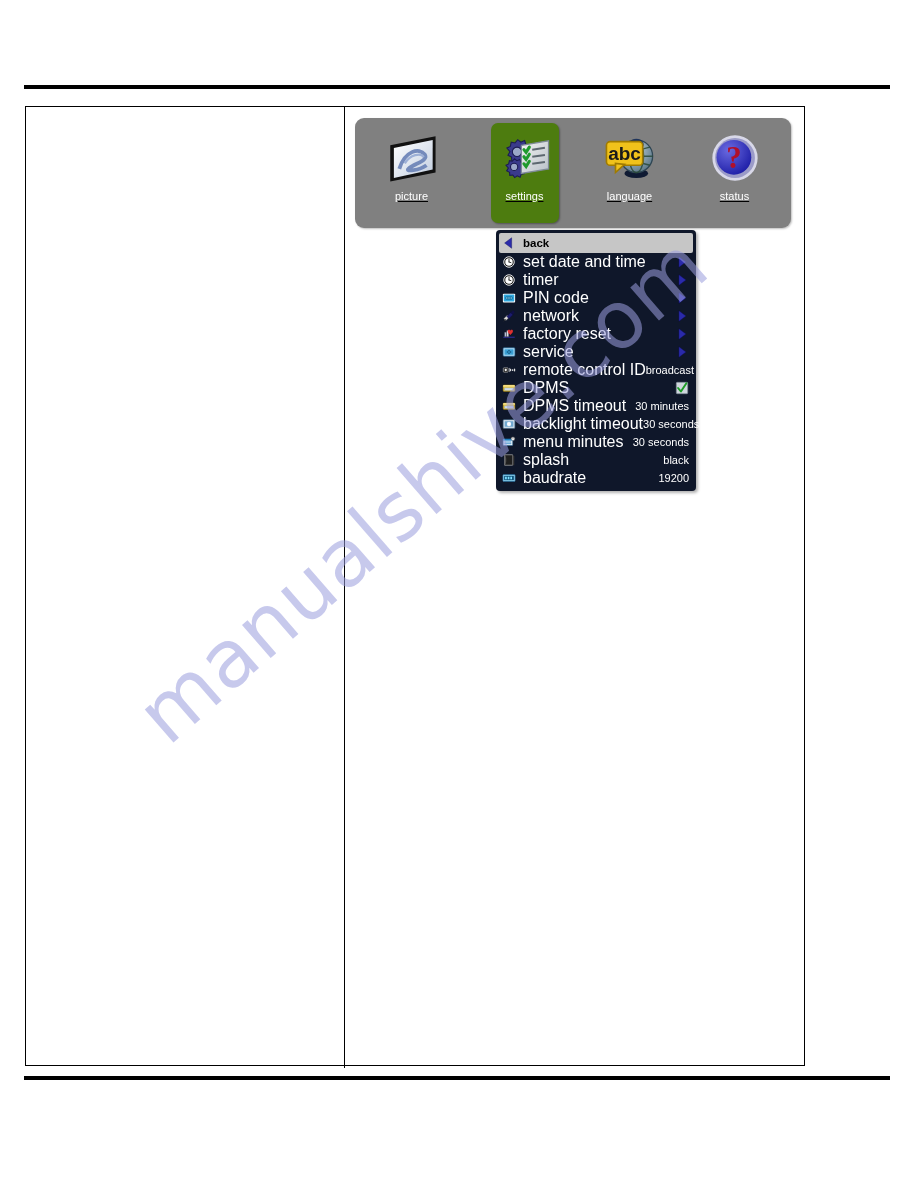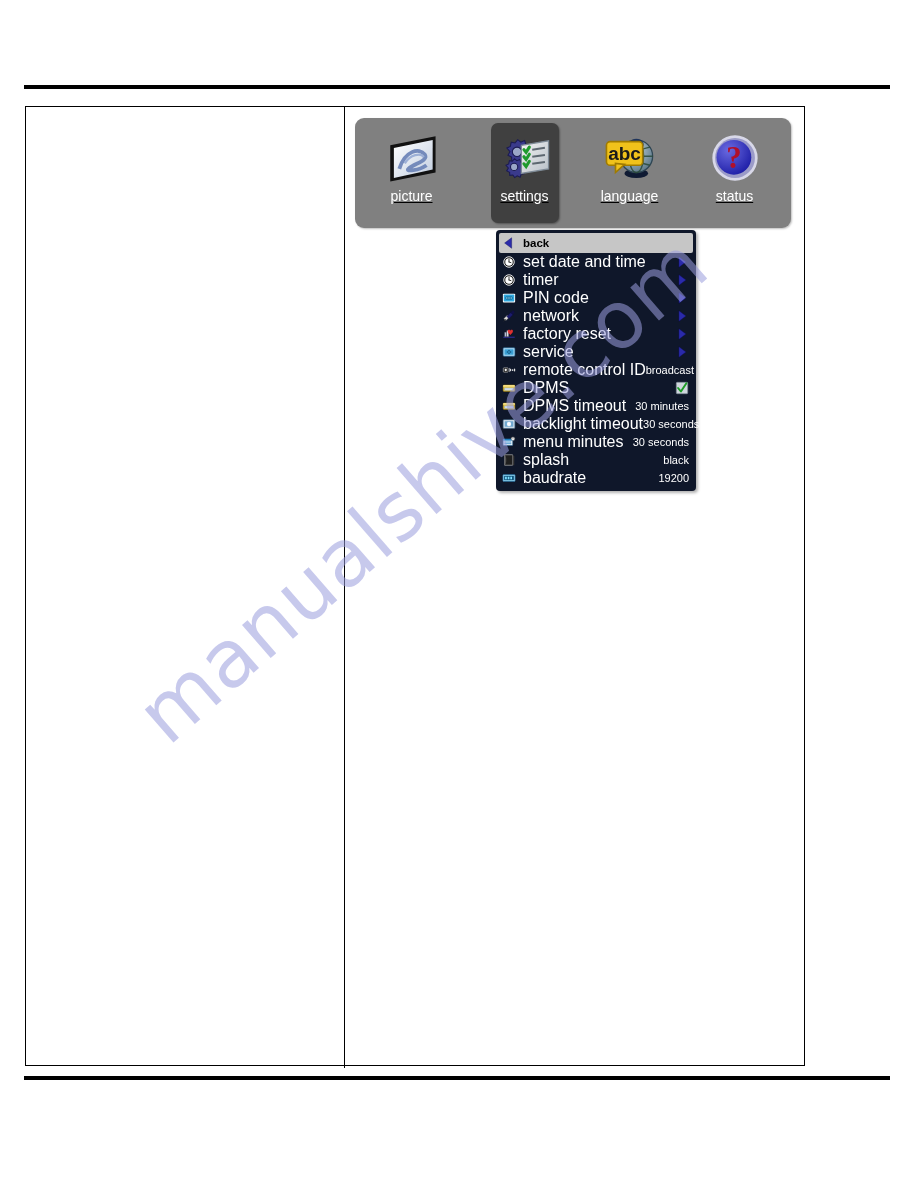--- a/index.html
+++ b/index.html
@@ -108,32 +108,32 @@
     flex-direction: column;
     align-items: center;
     justify-content: flex-start;
     border-radius: 7px;
     padding-top: 6px;
     box-sizing: border-box;
     position: relative;
     text-decoration: underline;
   }
   .tab.selected {
-    background: #404040;
+    background: #4d7c0f;
     box-shadow: 1px 1px 2px rgba(0,0,0,0.35);
     margin-left: 8px;
   }
   .tab-icon {
     width: 58px;
     height: 58px;
     display: block;
     margin-bottom: 3px;
   }
   .tab-label {
-    font-size: 14px;
+    font-size: 11px;
     color: #ffffff;
     text-align: center;
     line-height: 12px;
     white-space: nowrap;
   }
   .tab.selected .tab-label {
     color: #ffffff;
   }
 
   

